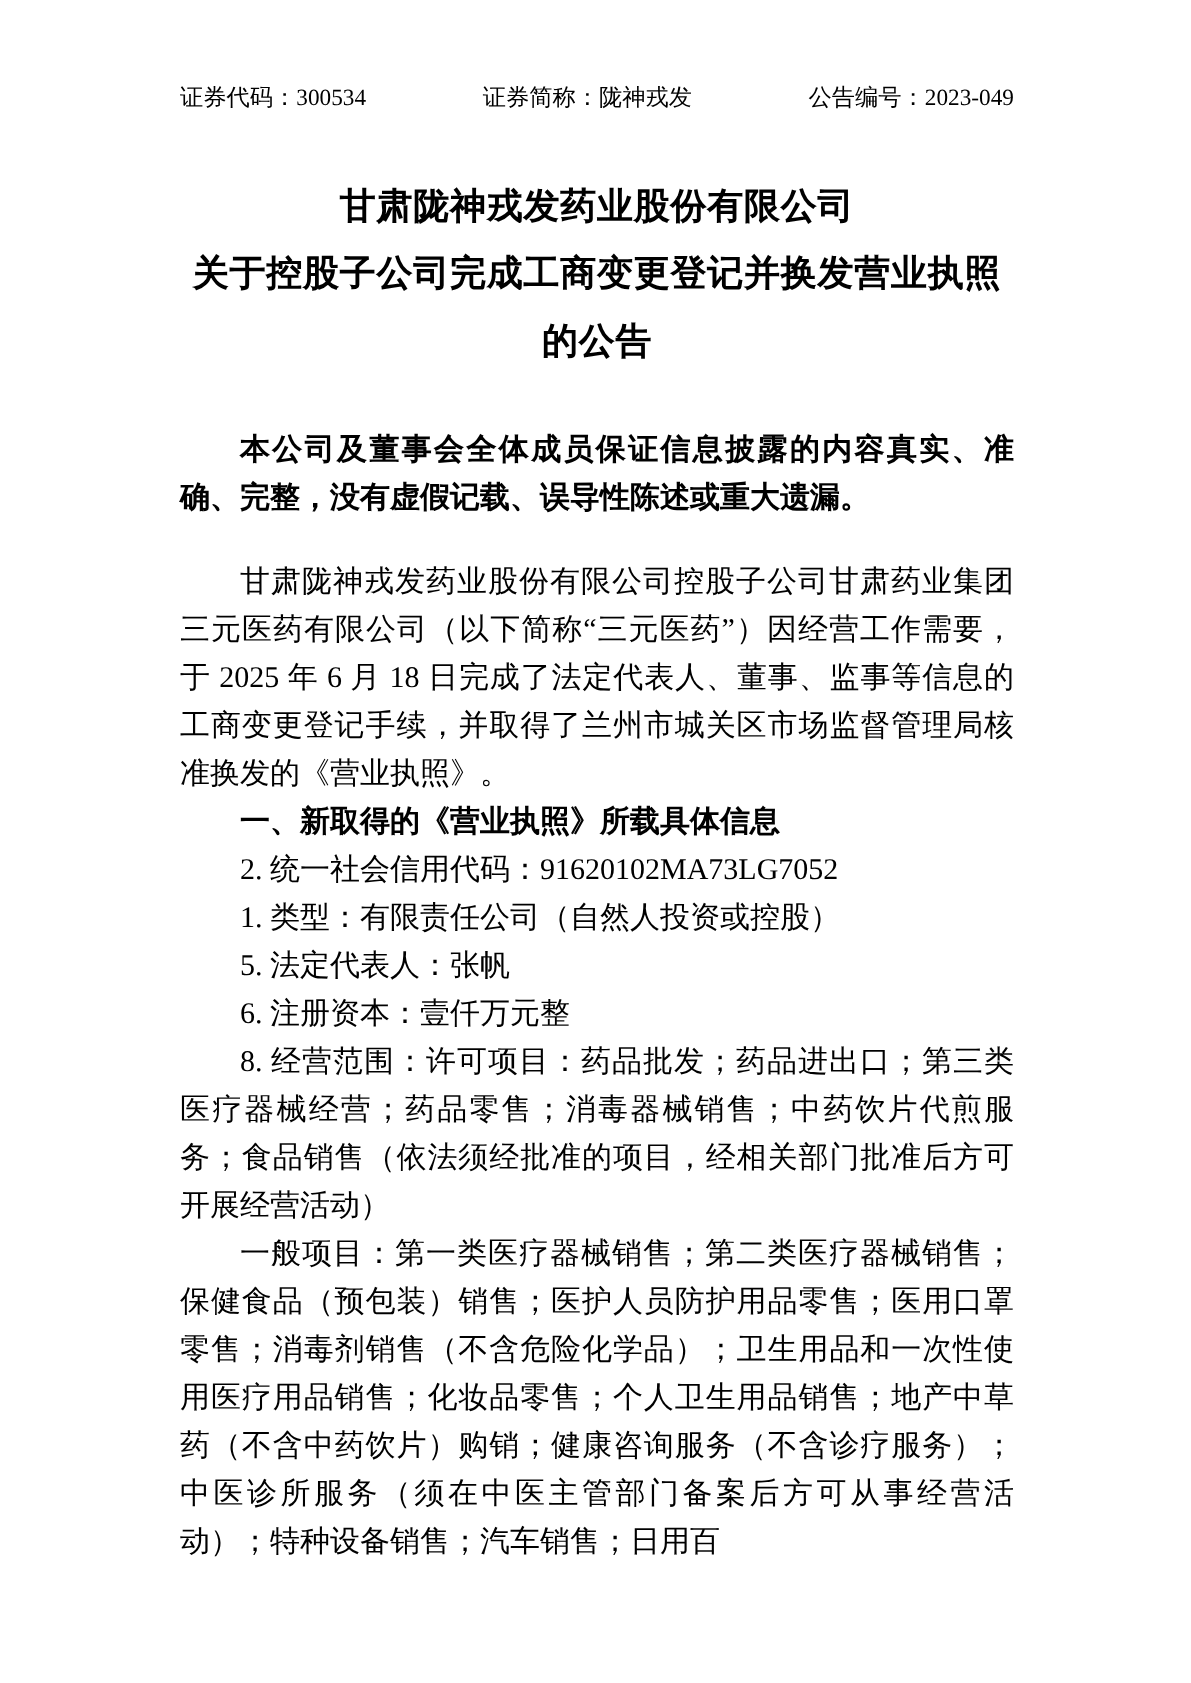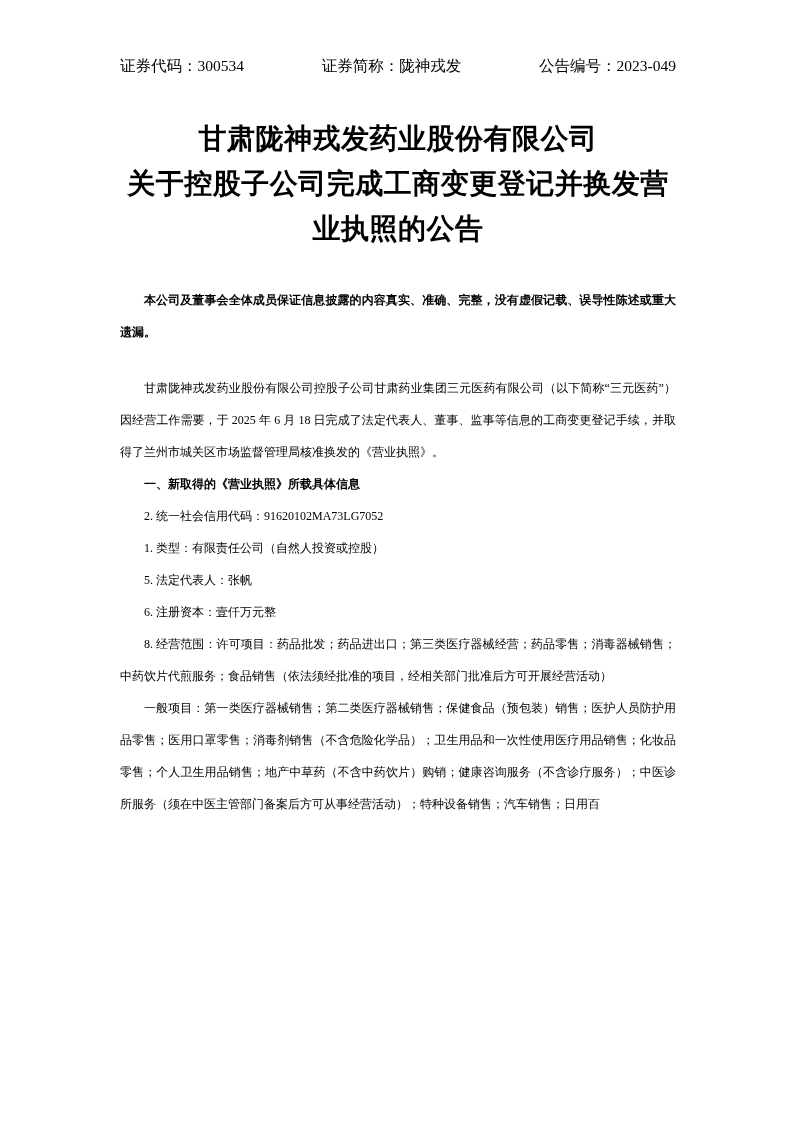--- a/index.html
+++ b/index.html
@@ -23,26 +23,26 @@
     justify-content: space-between;
     align-items: baseline;
     font-size: 15.5px;
     line-height: 21px;
     white-space: nowrap;
   }
   .title-block {
     margin-top: 40px;
     text-align: center;
     font-weight: bold;
-    font-size: 28px;
+    font-size: 24px;
     line-height: 45px;
     letter-spacing: 0.5px;
   }
   .para {
-    font-size: 12px;
+    font-size: 20px;
     line-height: 32px;
     text-indent: 2em;
     text-align: justify;
     text-justify: inter-ideograph;
   }
   .disclaimer {
     margin-top: 33px;
     font-weight: bold;
   }
   .body-text {

